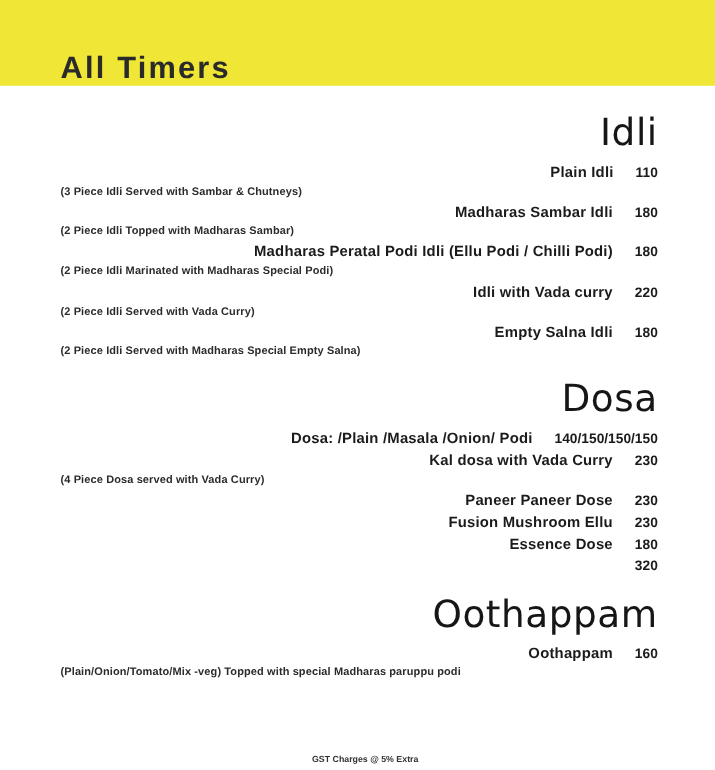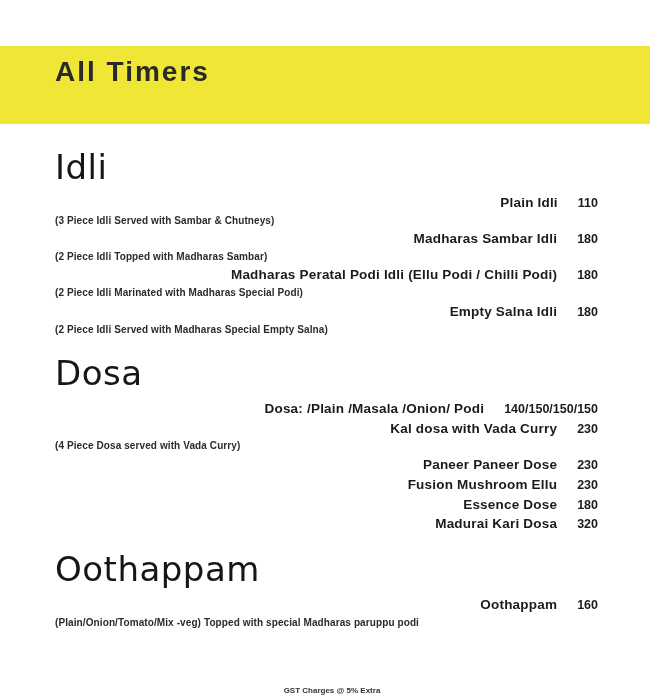--- a/index.html
+++ b/index.html
@@ -15,23 +15,22 @@
     overflow: hidden;
     font-family: "Liberation Sans", "DejaVu Sans", sans-serif;
     color: #1e1e1e;
   }
 
   
   .banner {
     height: 78px;
     width: 100%;
     display: flex;
-    align-items: flex-start;
+    align-items: flex-end;
     padding: 10px 0 0 55px;
-    margin-top: 46px;
   }
   .banner h1 {
     margin: 0;
     font-size: 28px;
     font-weight: 600;
     letter-spacing: 2px;
     color: #2a2a2a;
   }
 
   
@@ -39,20 +38,21 @@
     padding: 6px 52px 0 55px;
   }
   .section-heading {
     font-family: "DejaVu Sans", "Liberation Sans", sans-serif;
     font-size: 34px;
     font-weight: 500;
     letter-spacing: 0.5px;
     line-height: 1.05;
     color: #161616;
     margin: 20px 0 10px 0;
+    text-align: right;
   }
   .menu-item { margin-bottom: 5px; }
   .item-row {
     display: flex;
     justify-content: flex-end;
     align-items: baseline;
   }
   .item-name {
     font-size: 13.5px;
     font-weight: 700;
@@ -117,20 +117,27 @@
   </div>
 
   <div class="menu-item">
     <div class="item-row">
       <span class="item-name">Madharas Peratal Podi Idli (Ellu Podi / Chilli Podi)</span>
       <span class="item-price">180</span>
     </div>
     <div class="item-desc">(2 Piece Idli Marinated with Madharas Special Podi)</div>
   </div>
 
+  <div class="menu-item">
+    <div class="item-row">
+      <span class="item-name">Idli with Vada curry</span>
+      <span class="item-price">220</span>
+    </div>
+    <div class="item-desc">(2 Piece Idli Served with Vada Curry)</div>
+  </div>
 
   <div class="menu-item">
     <div class="item-row">
       <span class="item-name">Empty Salna Idli</span>
       <span class="item-price">180</span>
     </div>
     <div class="item-desc">(2 Piece Idli Served with Madharas Special Empty Salna)</div>
   </div>
 </div>
   </section>
@@ -173,21 +180,20 @@
   <div class="menu-item">
     <div class="item-row">
       <span class="item-name">Essence Dose</span>
       <span class="item-price">180</span>
     </div>
 
   </div>
 
   <div class="menu-item">
     <div class="item-row">
-      <span class="item-name">Madurai Kari Dosa</span>
       <span class="item-price">320</span>
     </div>
 
   </div>
 </div>
   </section>
 
   <section class="menu-section">
     <h2 class="section-heading">Oothappam</h2>
     <div class="section-items">

